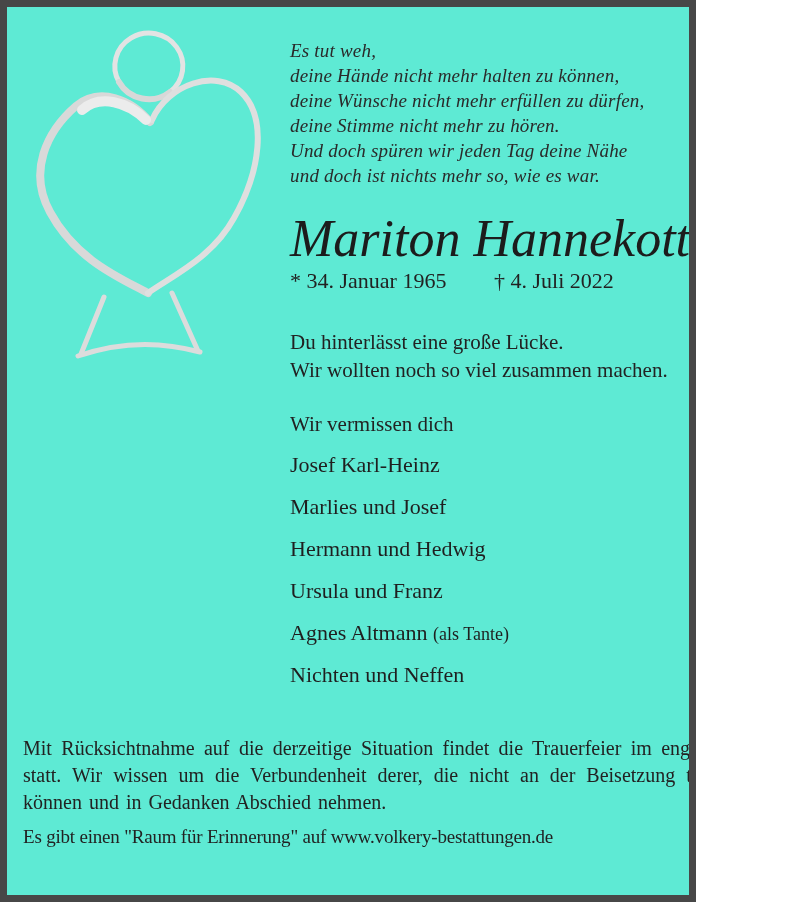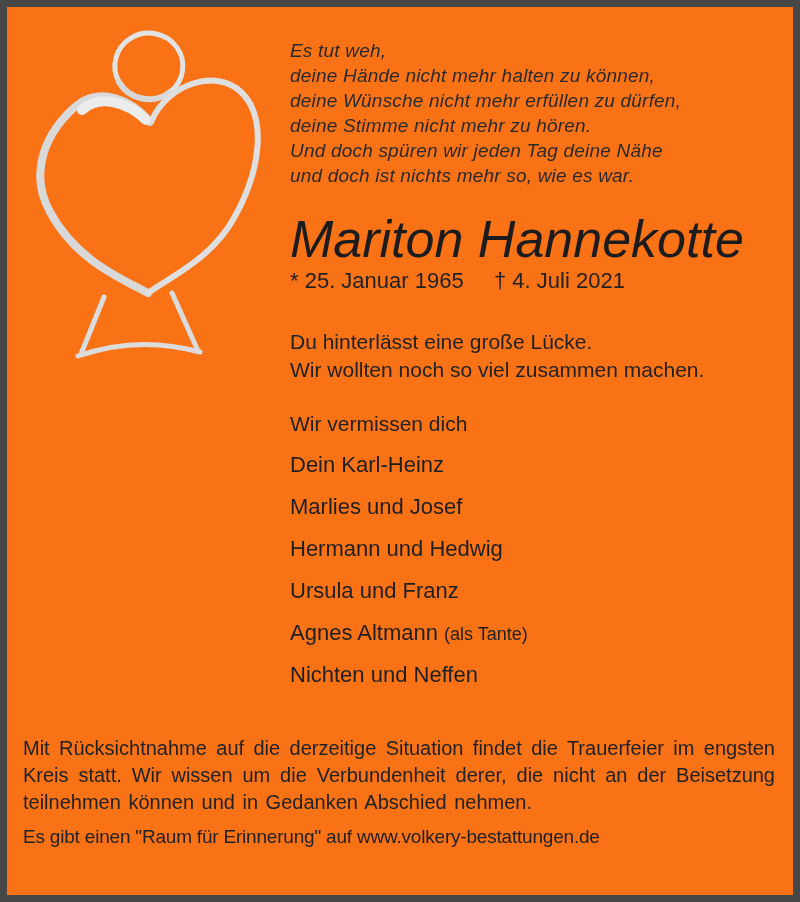--- a/index.html
+++ b/index.html
@@ -1,24 +1,24 @@
 <!DOCTYPE html>
 <html lang="de"><head>
 <meta charset="utf-8">
 <title>Traueranzeige</title>
 <style>
   html, body { margin: 0; padding: 0; background: #ffffff; }
   .page {
     position: relative;
-    width: 800px;
+    width: 696px;
     height: 902px;
     box-sizing: border-box;
     border: 7px solid #474747;
-    background: #f97316;
-    font-family: Liberation Sans, sans-serif;
+    background: #5eead4;
+    font-family: Liberation Serif, serif;
     color: #222222;
     overflow: hidden;
   }
 
   
   .angel {
     position: absolute;
     left: 13px;
     top: 13px;
   }
@@ -135,32 +135,32 @@
       <div>deine Wünsche nicht mehr erfüllen zu dürfen,</div>
       <div>deine Stimme nicht mehr zu hören.</div>
       <div>Und doch spüren wir jeden Tag deine Nähe</div>
       <div>und doch ist nichts mehr so, wie es war.</div>
     </div>
 
     <h1 class="name">Mariton Hannekotte</h1>
 
 
     <div class="dates">
-      <span class="birth">* 25. Januar 1965</span><span class="death">† 4. Juli 2021</span>
+      <span class="birth">* 34. Januar 1965</span><span class="death">† 4. Juli 2022</span>
     </div>
 
     <div class="message">
       <div>Du hinterlässt eine große Lücke.</div>
       <div>Wir wollten noch so viel zusammen machen.</div>
     </div>
 
     <div class="missing">Wir vermissen dich</div>
 
     <ul class="mourners">
-      <li class="mourner"><span>Dein Karl-Heinz</span> <span class="note"></span></li>
+      <li class="mourner"><span>Josef Karl-Heinz</span> <span class="note"></span></li>
       <li class="mourner"><span>Marlies und Josef</span> <span class="note"></span></li>
       <li class="mourner"><span>Hermann und Hedwig</span> <span class="note"></span></li>
       <li class="mourner"><span>Ursula und Franz</span> <span class="note"></span></li>
       <li class="mourner"><span>Agnes Altmann</span> <span class="note">(als Tante)</span></li>
       <li class="mourner"><span>Nichten und Neffen</span> <span class="note"></span></li>
     </ul>
 
   </div>
 
   <div class="bottom">

